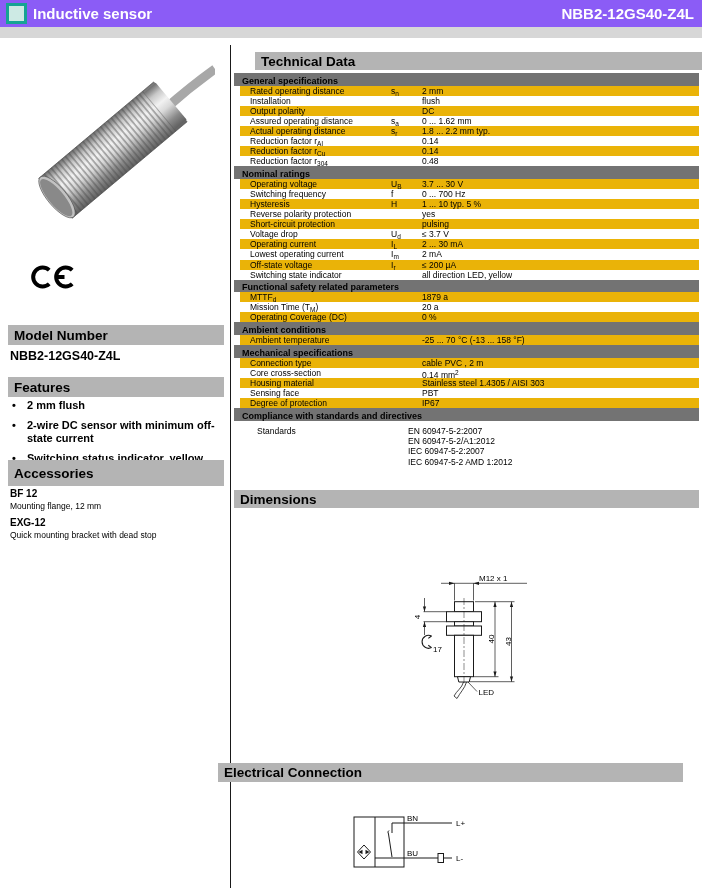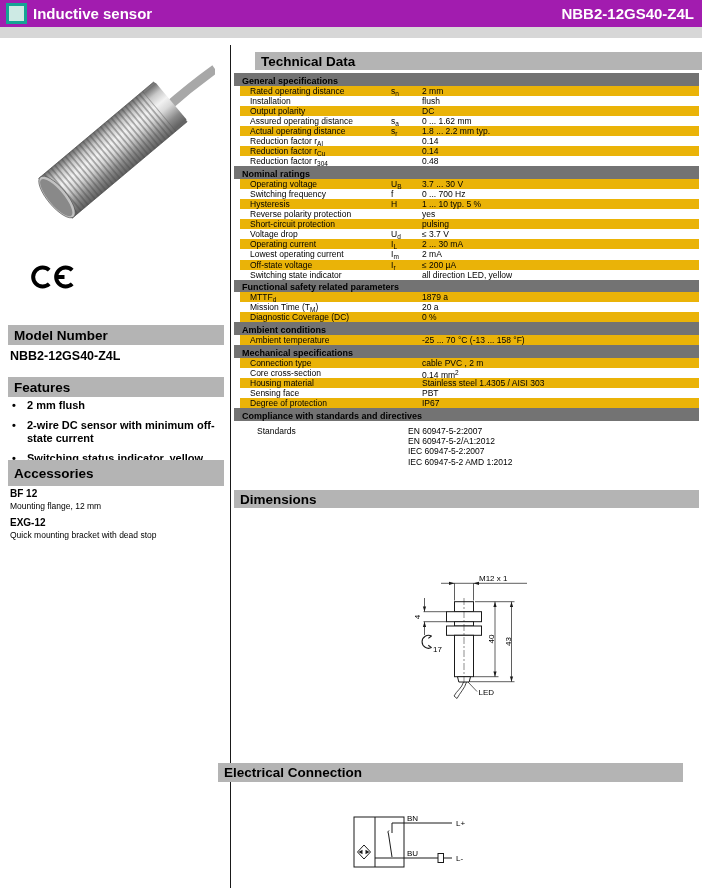--- a/index.html
+++ b/index.html
@@ -1,19 +1,19 @@
 <!DOCTYPE html>
 <html><head>
 <meta charset="utf-8">
 <style>
   html,body{margin:0;padding:0;background:#fff;}
   #page{position:relative;width:702px;height:891px;background:#fff;overflow:hidden;
         font-family:"Liberation Sans","DejaVu Sans",sans-serif;color:#000;}
   
-  .topbar{position:absolute;left:0;top:0;width:702px;height:27px;background:#a21caf;}
+  .topbar{position:absolute;left:0;top:0;width:702px;height:27px;background:#8b5cf6;}
   .topbar .brand{position:absolute;left:6px;top:3px;width:15px;height:15px;background:#cdeae4;border:3px solid #16a394;}
   .topbar .t-left{position:absolute;left:33px;top:0;height:27px;line-height:27px;font-size:15px;font-weight:bold;color:#fff;}
   .topbar .t-right{position:absolute;right:8px;top:0;height:27px;line-height:27px;font-size:15px;font-weight:bold;color:#fff;}
   .subbar{position:absolute;left:0;top:27px;width:702px;height:11px;background:#d7d7d7;}
   .vdivider{position:absolute;left:230px;top:45px;width:1px;height:843px;background:#1a1a1a;}
   
   .secbar{position:absolute;background:#b4b4b4;font-weight:bold;color:#000;}
   .secbar .sb-in{padding-left:6px;font-size:13.5px;}
   
   .model-value{position:absolute;left:10px;top:349px;font-size:12.5px;font-weight:bold;}
@@ -198,21 +198,21 @@
       <div class="t-subheader">Functional safety related parameters</div>
       <div class="t-row shaded">
         <span class="t-label">MTTF<sub class="s">d</sub></span>
         <span class="t-value">1879 a</span>
       </div>
       <div class="t-row">
         <span class="t-label">Mission Time (T<sub class="s">M</sub>)</span>
         <span class="t-value">20 a</span>
       </div>
       <div class="t-row shaded">
-        <span class="t-label">Diagnostic Coverage (DC)</span>
+        <span class="t-label">Operating Coverage (DC)</span>
         <span class="t-value">0 %</span>
       </div>
       <div class="t-subheader">Ambient conditions</div>
       <div class="t-row shaded">
         <span class="t-label">Ambient temperature</span>
         <span class="t-value">-25 ... 70 °C (-13 ... 158 °F)</span>
       </div>
       <div class="t-subheader">Mechanical specifications</div>
       <div class="t-row shaded">
         <span class="t-label">Connection type</span>

